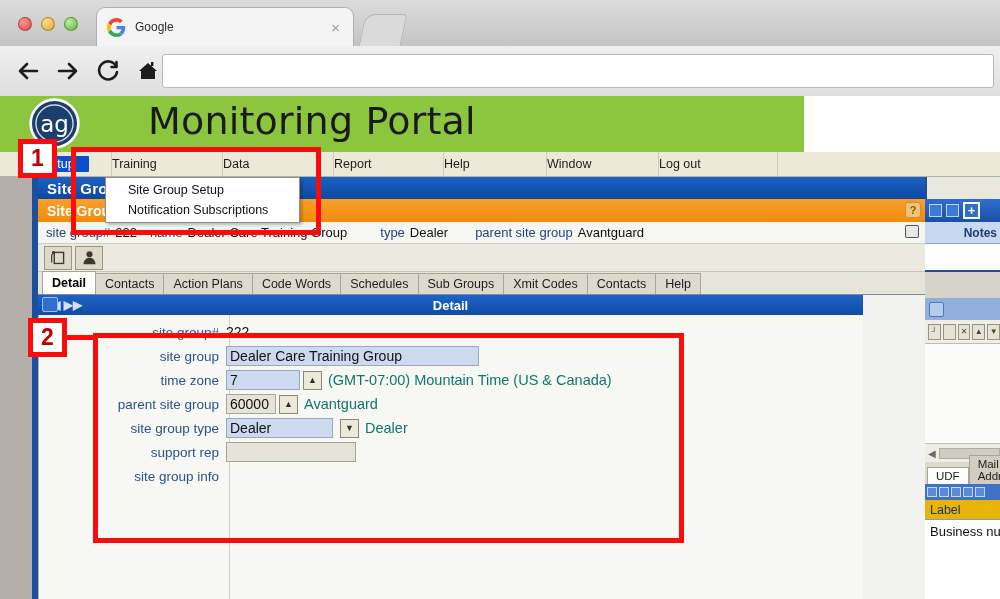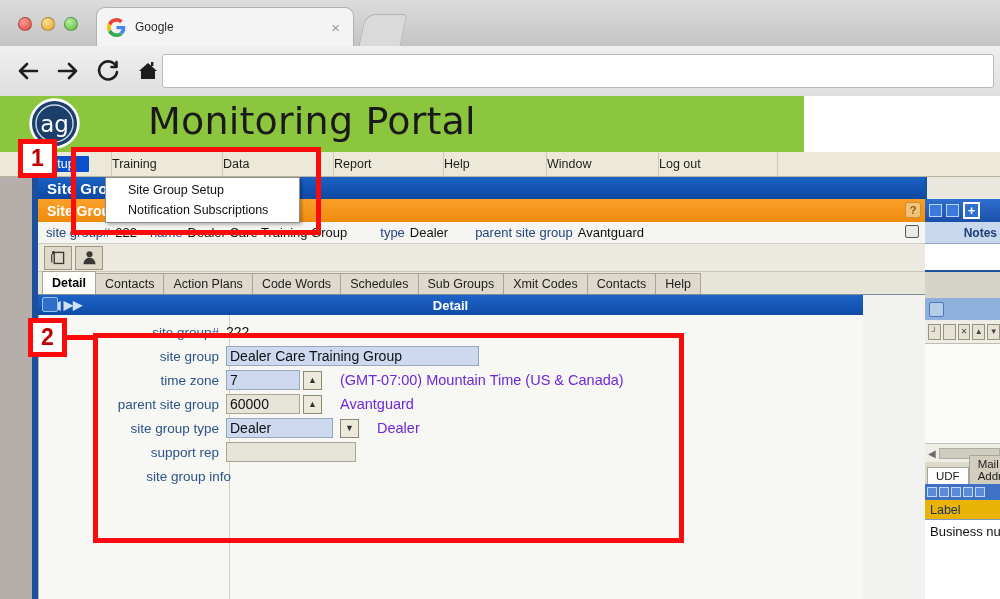--- a/index.html
+++ b/index.html
@@ -181,21 +181,21 @@
     background:#ccd9ef; border:1px solid #9aa8bd; height:20px;
     font-size:14px; color:#101010; padding:0 3px; display:flex; align-items:center;
   }
   .finput.blank { background:#e6e4d8; border-color:#a8a496; }
   .plain { font-size:14px; color:#111; }
   .spin {
     width:19px; height:19px; background:#ece9d8; border:1px solid #8c8875;
     display:flex; align-items:center; justify-content:center;
     font-size:9px; color:#333; margin-left:3px;
   }
-  .aftertext { font-size:14.5px; color:#6d28d9; margin-left:18px; }
+  .aftertext { font-size:14.5px; color:#0f766e; margin-left:6px; }
 
   
   .right-panel { position:absolute; left:925px; top:0; width:75px; height:422px; background:#e9e7de; }
   .rp-top-tool {
     position:absolute; left:0; top:22px; width:75px; height:23px;
     background: linear-gradient(#2f6fd0,#1b4fa8);
     display:flex; align-items:center; gap:4px; padding-left:4px;
   }
   .rp-ico { width:13px; height:13px; border:1px solid #bcd2f0; background:#3b7adc; }
   .plus-btn {
@@ -451,38 +451,38 @@
 
     <div class="frow" style="left:38px; top:192px;">
       <div class="flabel">time zone</div>
       <div class="finput" style="width:74px;">7</div>
       <div class="spin">▲</div>
       <div class="aftertext">(GMT-07:00) Mountain Time (US &amp; Canada)</div>
     </div>
 
     <div class="frow" style="left:38px; top:216px;">
       <div class="flabel">parent site group</div>
-      <div class="finput blank" style="width:74px;">60000</div>
+      <div class="finput blank" style="width:50px;">60000</div>
       <div class="spin">▲</div>
       <div class="aftertext">Avantguard</div>
     </div>
 
     <div class="frow" style="left:38px; top:240px;">
       <div class="flabel">site group type</div>
       <div class="finput" style="width:107px;">Dealer</div>
       <div class="spin" style="margin-left:7px;">▼</div>
       <div class="aftertext">Dealer</div>
     </div>
 
     <div class="frow" style="left:38px; top:264px;">
       <div class="flabel">support rep</div>
       <div class="finput blank" style="width:130px;"></div>
     </div>
 
-    <div class="frow" style="left:38px; top:288px;padding-left:12px;">
+    <div class="frow" style="left:38px; top:288px;">
       <div class="flabel">site group info</div>
     </div>
 
     <div class="right-panel">
       <div class="rp-divider"></div>
 
       <div class="rp-top-tool">
         <span class="rp-ico"></span>
         <span class="rp-ico"></span>
         <span class="plus-btn">+</span>

